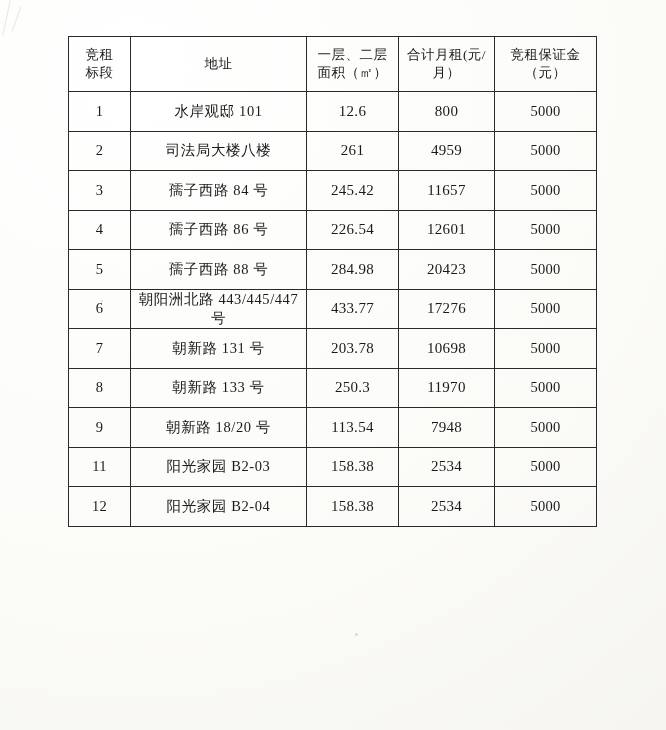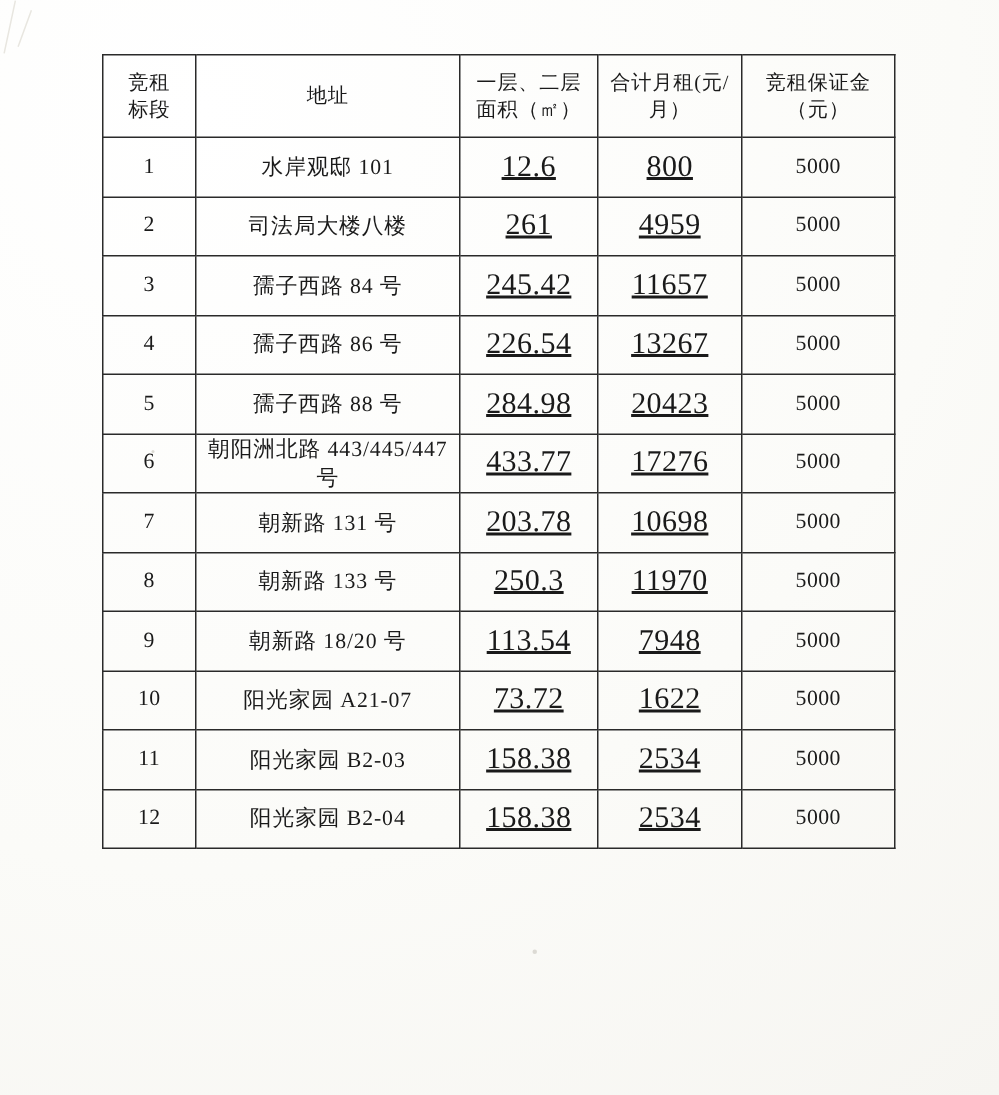--- a/index.html
+++ b/index.html
@@ -72,21 +72,21 @@
   }
   
   col.c0 { width: 62px; }
   col.c1 { width: 176px; }
   col.c2 { width: 92px; }
   col.c3 { width: 96px; }
   col.c4 { width: 102px; }
 
   td.idx { font-size: 14.5px; }
   td.addr { font-size: 14.5px; letter-spacing: 0.6px; }
-  td.area, td.rent { font-size: 20px; text-decoration: underline; }
+  td.area, td.rent { font-size: 15px; }
   td.deposit {
     font-size: 14.5px;
     vertical-align: top;
     padding-top: 3px;
   }
   .hdr-two-line { display: block; }
 </style>
 </head>
 <body>
 
@@ -146,21 +146,21 @@
         <td class="idx">3</td>
         <td class="addr">孺子西路 84 号</td>
         <td class="area">245.42</td>
         <td class="rent">11657</td>
         <td class="deposit">5000</td>
       </tr>
       <tr>
         <td class="idx">4</td>
         <td class="addr">孺子西路 86 号</td>
         <td class="area">226.54</td>
-        <td class="rent">13267</td>
+        <td class="rent">12601</td>
         <td class="deposit">5000</td>
       </tr>
       <tr>
         <td class="idx">5</td>
         <td class="addr">孺子西路 88 号</td>
         <td class="area">284.98</td>
         <td class="rent">20423</td>
         <td class="deposit">5000</td>
       </tr>
       <tr>
@@ -185,27 +185,20 @@
         <td class="deposit">5000</td>
       </tr>
       <tr>
         <td class="idx">9</td>
         <td class="addr">朝新路 18/20 号</td>
         <td class="area">113.54</td>
         <td class="rent">7948</td>
         <td class="deposit">5000</td>
       </tr>
       <tr>
-        <td class="idx">10</td>
-        <td class="addr">阳光家园 A21-07</td>
-        <td class="area">73.72</td>
-        <td class="rent">1622</td>
-        <td class="deposit">5000</td>
-      </tr>
-      <tr>
         <td class="idx">11</td>
         <td class="addr">阳光家园 B2-03</td>
         <td class="area">158.38</td>
         <td class="rent">2534</td>
         <td class="deposit">5000</td>
       </tr>
       <tr>
         <td class="idx">12</td>
         <td class="addr">阳光家园 B2-04</td>
         <td class="area">158.38</td>

